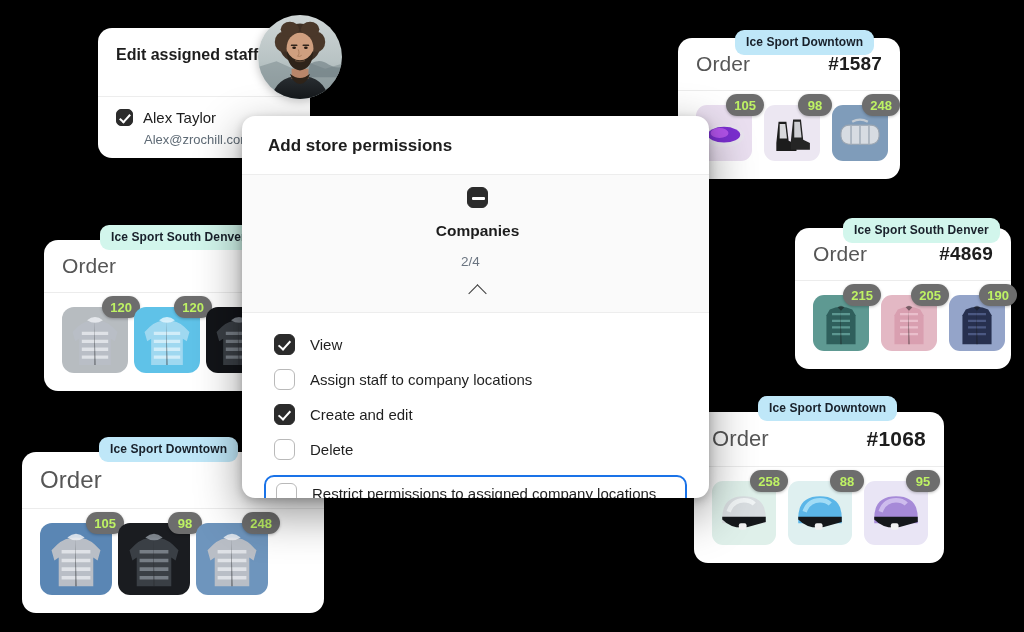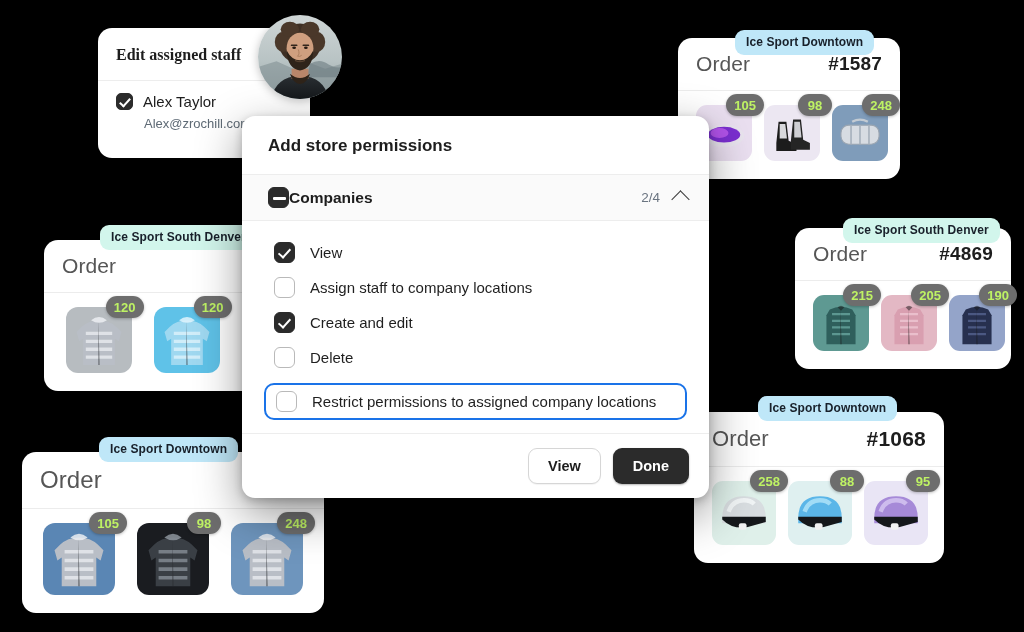--- a/index.html
+++ b/index.html
@@ -87,27 +87,26 @@
   .loc-blue { background: #bfe7f8; }
   .loc-mint { background: #d2f6ec; }
 
   
   #staff-card {
     left: 98px; top: 28px;
     width: 212px; height: 130px;
     border-radius: 14px;
   }
   #staff-card .staff-head {
-    padding: 18px 18px 16px 18px;
+    padding: 18px 18px 32px 18px;
     font-size: 16px;
     font-weight: 700;
     color: #1d1d1d;
     border-bottom: 1px solid #ededed;
     white-space: nowrap;
-    font-family: Liberation Serif, serif;
   }
   #staff-card .staff-body { padding: 12px 18px 0 18px; }
   .staff-row { display: flex; align-items: center; gap: 10px; }
   .staff-name { font-size: 15px; color: #1d1d1d; }
   .staff-email {
     margin-left: 28px;
     margin-top: 6px;
     font-size: 13px;
     color: #5e6a75;
   }
@@ -171,24 +170,26 @@
   }
   #modal .modal-header {
     padding: 20px 26px 18px 26px;
     font-size: 17px;
     font-weight: 700;
     color: #1d1d1d;
   }
   #modal .group-header {
     display: flex;
     align-items: center;
+    gap: 14px;
     padding: 12px 22px 12px 26px;
     background: #fafafa;
     border-top: 1px solid #ededed;
     border-bottom: 1px solid #ededed;
+    flex-direction: column;
   }
   .group-title {
     font-size: 15.5px;
     font-weight: 700;
     color: #1d1d1d;
     flex: 1 1 auto;
   }
   .group-count {
     font-size: 13.5px;
     color: #6a7480;
@@ -254,21 +255,21 @@
 
   #order-1068b { left: 694px; top: 412px; width: 250px; }
   #badge-1068b { left: 758px; top: 396px; }
 
   #order-4058 { left: 44px; top: 240px; width: 285px; }
   #badge-4058 { left: 100px; top: 225px; }
 
   #order-1068a { left: 22px; top: 452px; width: 302px; }
   #badge-1068a { left: 99px; top: 437px; }
 
-  #order-4058 .thumbs, #order-1068a .thumbs { gap: 22px; justify-content: center; }
+  #order-4058 .thumbs, #order-1068a .thumbs { gap: 6px; }
   #order-4058 .thumb, #order-1068a .thumb { width: 66px; height: 66px; border-radius: 12px; }
   #order-1068a .thumb { width: 72px; height: 72px; }
   #order-1068a .order-label { font-size: 24px; }
   #order-1068b .thumb { width: 64px; height: 64px; }
   #order-1068b .order-label { font-size: 22px; }
   #order-1068b .order-num { font-size: 21px; }
 </style>
 </head>
 <body>
 

